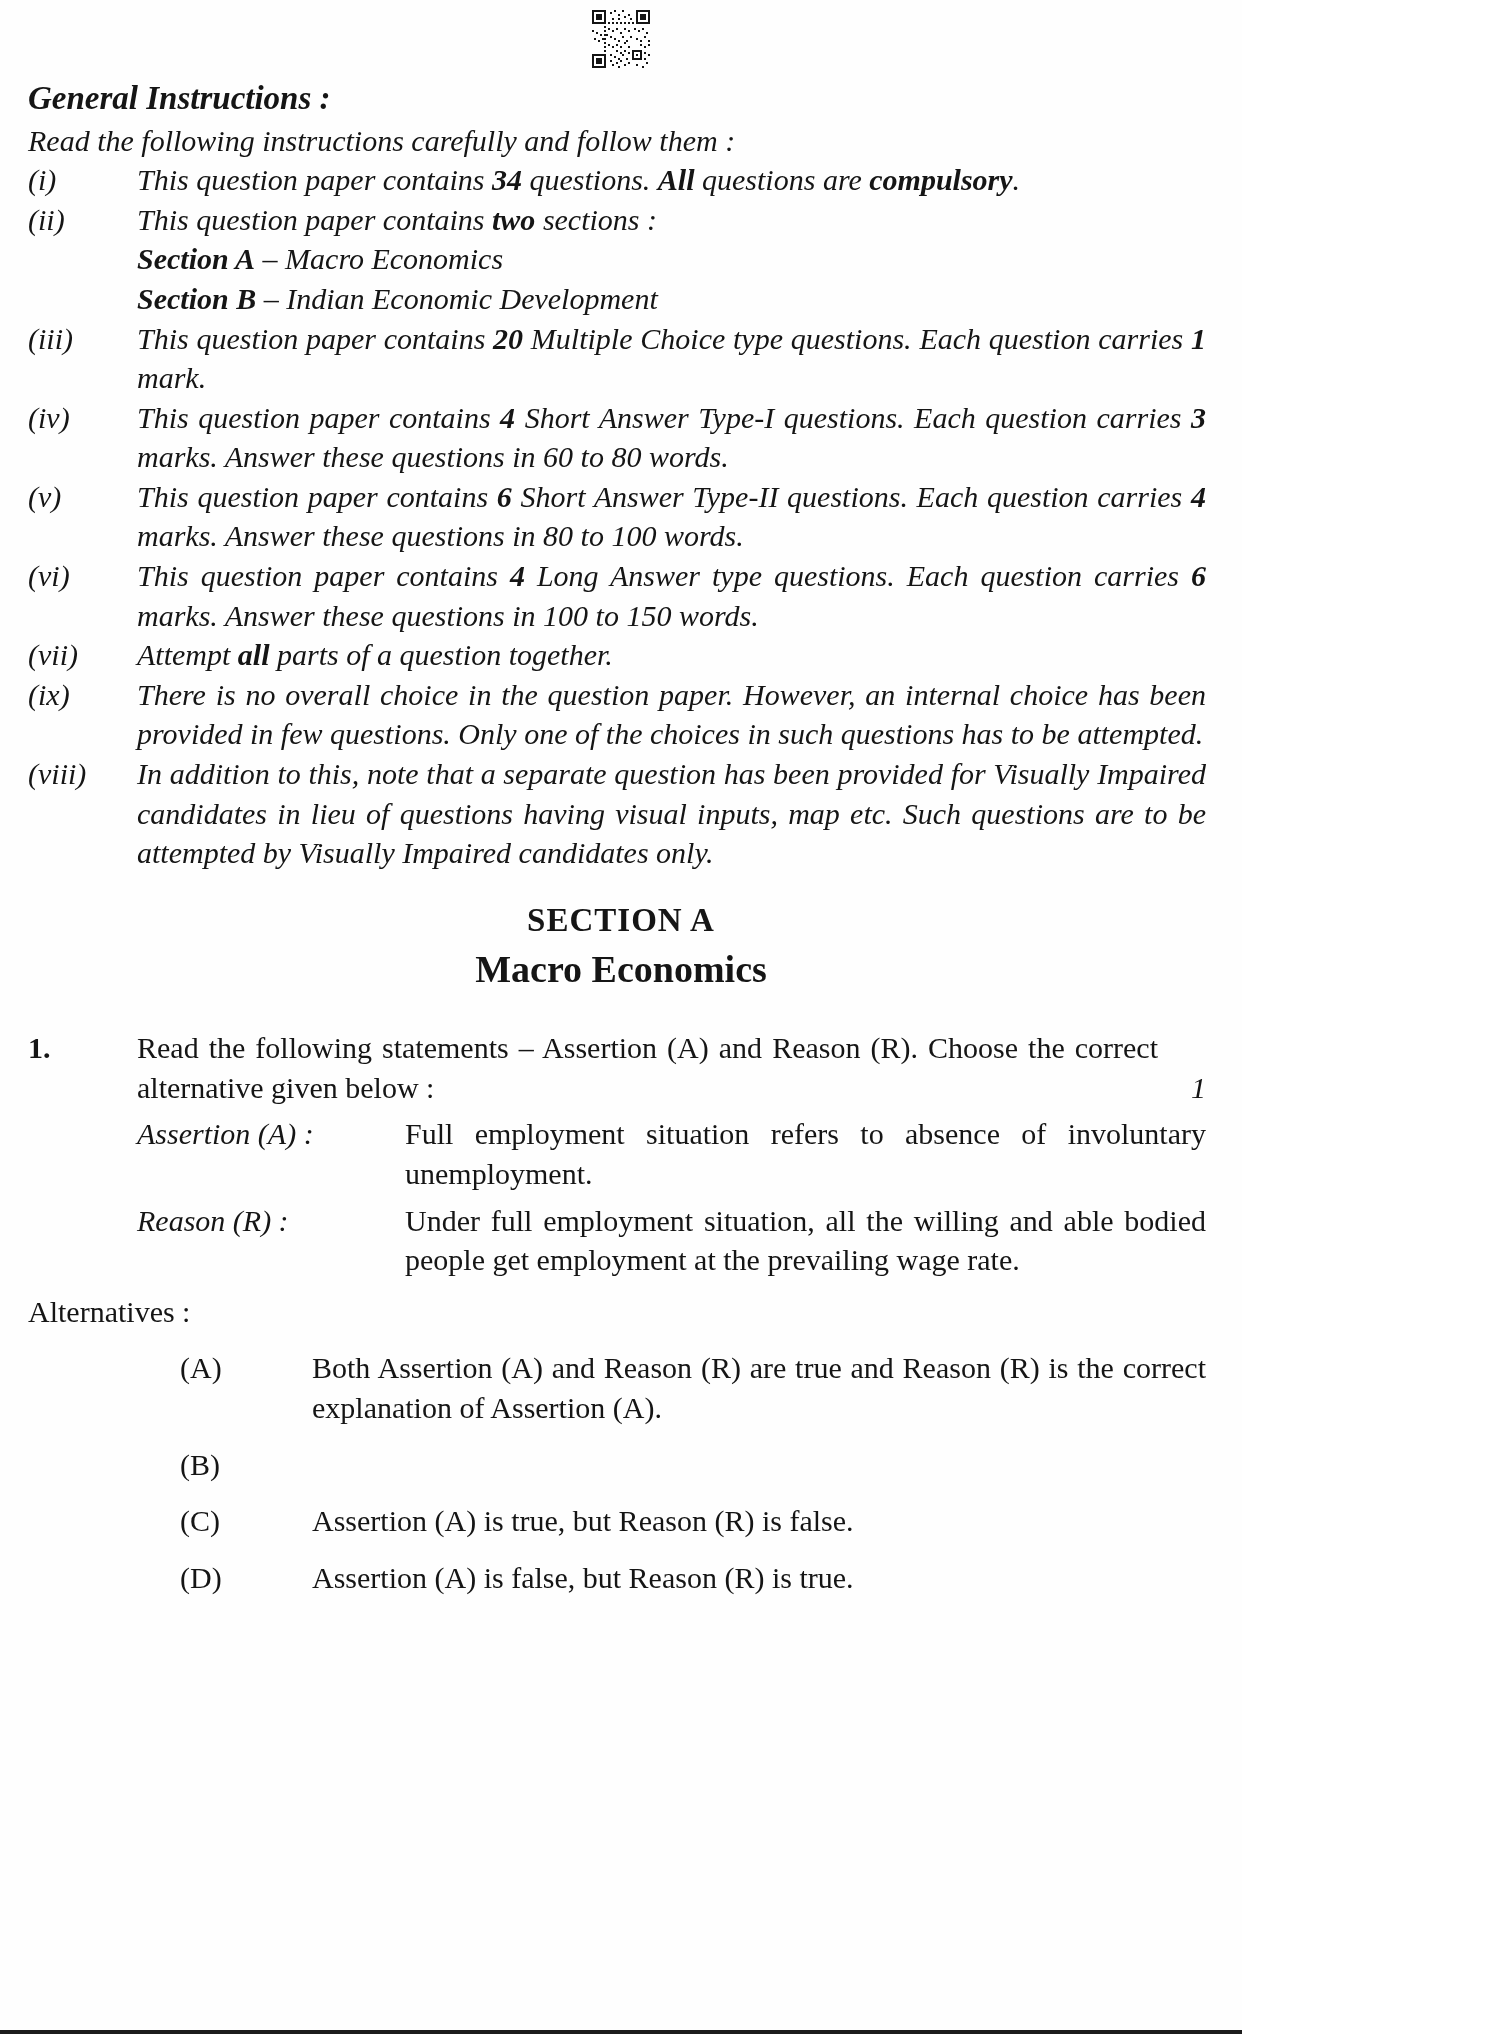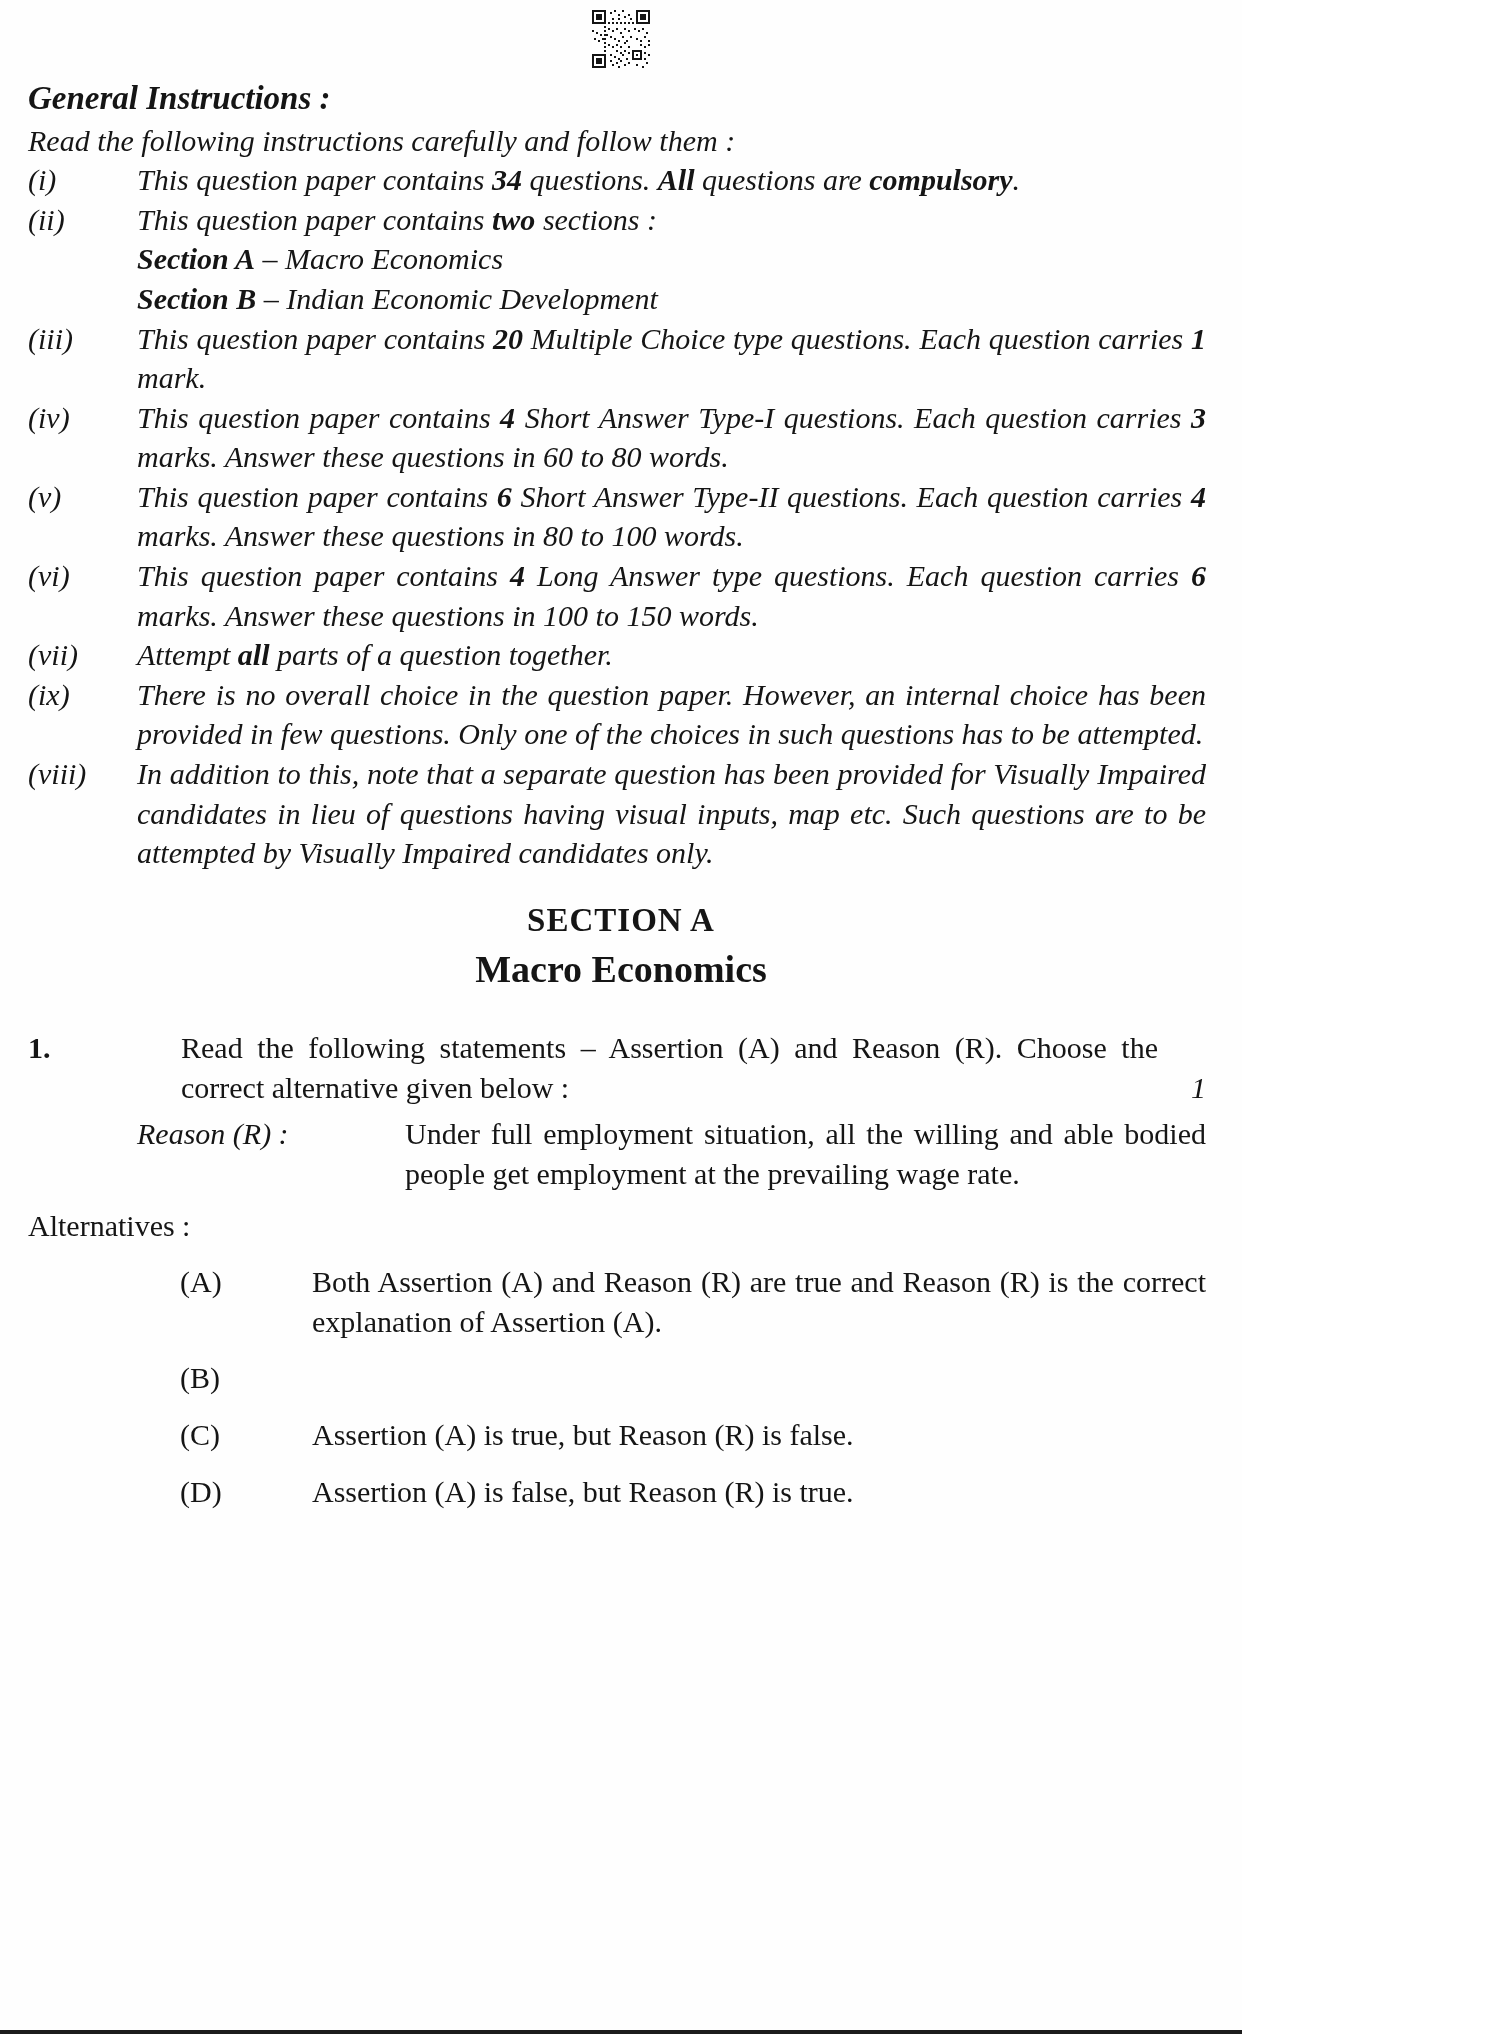--- a/index.html
+++ b/index.html
@@ -36,21 +36,21 @@
   .section-title { font-size:33px; line-height:1.4; letter-spacing:1px; }
   .section-subtitle { font-size:38px; line-height:1.4; }
 
   .question {
     margin:32px 36px 0 28px;
     font-size:30px;
     line-height:1.32;
   }
   .q-head { display:flex; }
   .q-num { flex:0 0 109px; font-weight:bold; }
-  .q-text { flex:1; text-align:justify;margin-left:44px; }
+  .q-text { flex:1; text-align:justify; }
   .q-marks { flex:0 0 48px; align-self:flex-end; text-align:right; font-style:italic; }
 
   .ar-row { display:flex; margin-left:109px; margin-top:7px; }
   .ar-label { flex:0 0 268px; font-style:italic; }
   .ar-text { flex:1; text-align:justify; }
 
   .alt-label { margin-top:12px; }
 
   .option-row { display:flex; margin-left:152px; margin-top:17px; }
   .opt-label { flex:0 0 132px; }
@@ -160,20 +160,24 @@
   </div>
 
   <div class="question">
     <div class="q-head">
       <div class="q-num">1.</div>
       <div class="q-text"><span>Read the following statements – Assertion (A) and Reason (R). Choose the correct alternative given below :</span></div>
       <div class="q-marks">1</div>
     </div>
 
     <div class="ar-row">
+      <div class="ar-label">Assertion (A) :</div>
+      <div class="ar-text">Full employment situation refers to absence of involuntary unemployment.</div>
+    </div>
+    <div class="ar-row">
       <div class="ar-label">Reason (R) :</div>
       <div class="ar-text">Under full employment situation, all the willing and able bodied people get employment at the prevailing wage rate.</div>
     </div>
 
     <div class="alt-label">Alternatives :</div>
 
     <div class="option-row">
       <div class="opt-label">(A)</div>
       <div class="opt-text"><span>Both Assertion (A) and Reason (R) are true and Reason (R) is the correct explanation of Assertion (A).</span></div>
     </div>

